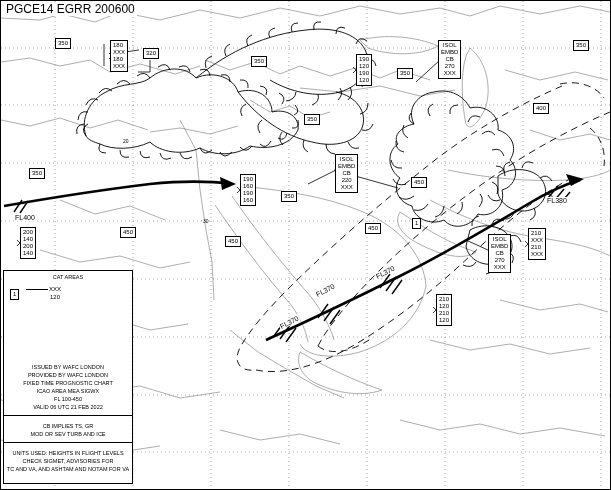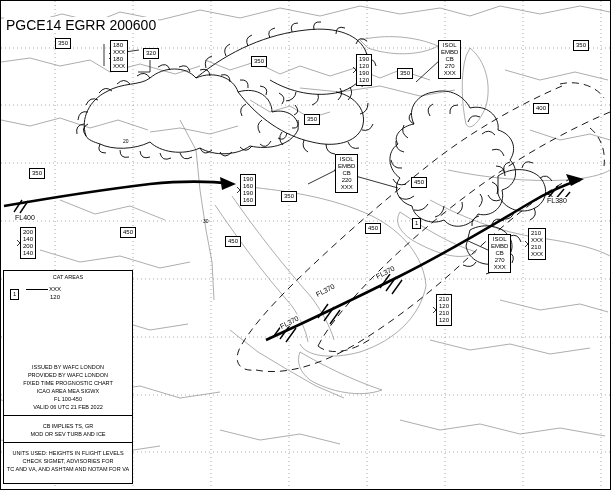--- a/index.html
+++ b/index.html
@@ -2,21 +2,21 @@
 <html><head>
 <meta charset="utf-8">
 <style>
   html,body{margin:0;padding:0;background:#fff;}
   body{width:611px;height:490px;font-family:"Liberation Sans",sans-serif;color:#000;}
   #chart{position:relative;width:611px;height:490px;overflow:hidden;background:#ffffff;}
   svg{position:absolute;left:0;top:0;}
   .box{position:absolute;border:1px solid #000;background:#fff;font-size:6px;line-height:7px;text-align:center;padding:1px 2px;white-space:pre;}
   .plain{position:absolute;font-size:7px;line-height:8px;background:#fff;padding:0 1px;white-space:pre;}
   .fl{position:absolute;font-size:7px;white-space:pre;background:#fff;padding:0 1px;}
-  .title{position:absolute;left:4px;top:2px;font-size:14px;background:#fff;padding:0 2px;margin-top:15px;}
+  .title{position:absolute;left:4px;top:2px;font-size:12px;background:#fff;padding:0 2px;}
   .legend{position:absolute;left:3px;top:270px;width:128px;height:212px;border:1px solid #000;background:#fff;font-size:5.5px;line-height:8px;text-align:center;}
   .legend .cat{margin-top:2px;font-size:5.5px;}
   .legend .blk{margin-top:6px;}
   .legend .sep{border-top:1px solid #000;margin:4px 0 0 0;}
   .tinytext{position:absolute;font-size:5px;}
 </style>
 </head>
 <body>
 
 <div id="chart">

